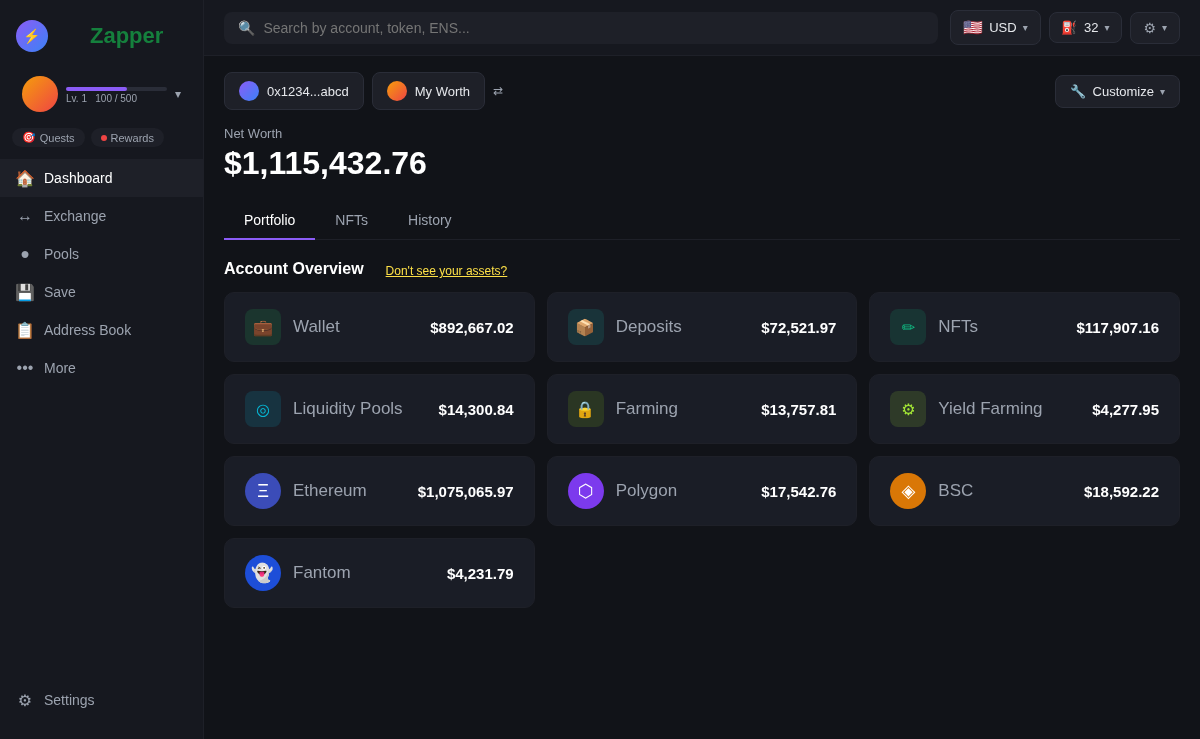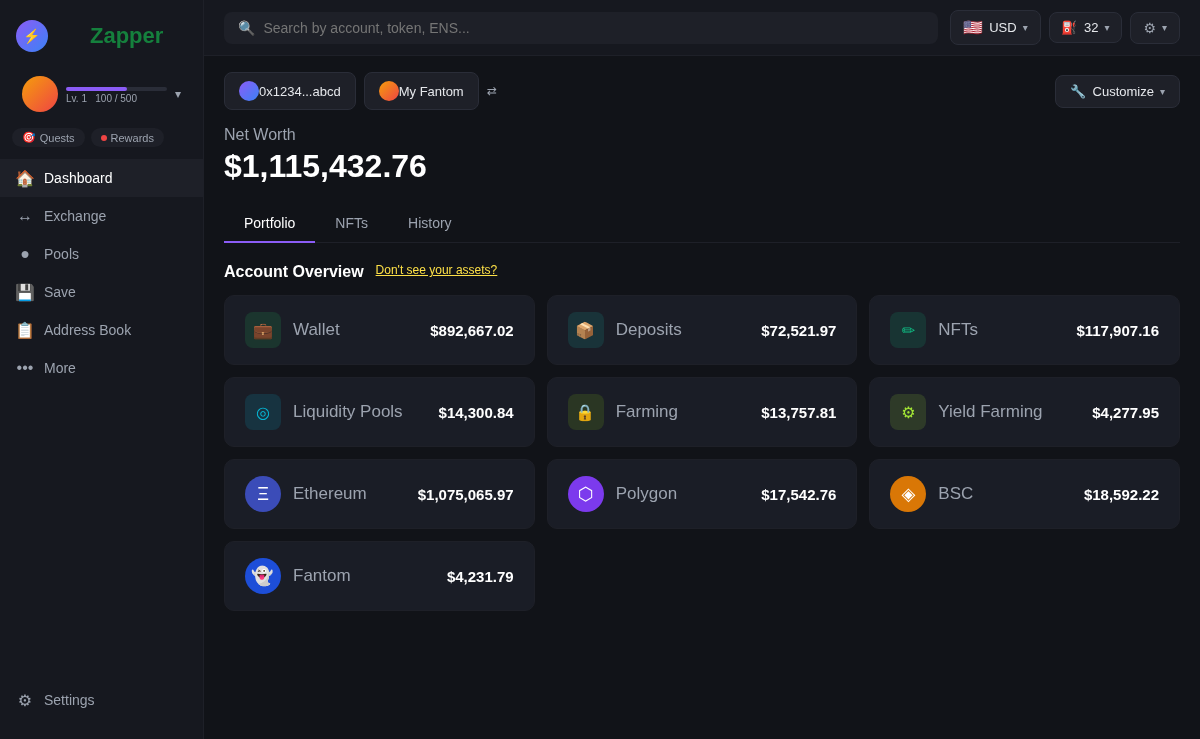--- a/index.html
+++ b/index.html
@@ -212,21 +212,21 @@
       margin-bottom: 16px;
     }
     .account-tabs {
       display: flex;
       align-items: center;
       gap: 8px;
     }
     .account-tab {
       display: flex;
       align-items: center;
-      gap: 0;
+      gap: 8px;
       background: #1e2028;
       border-radius: 8px;
       padding: 8px 14px;
       cursor: pointer;
       font-size: 13px;
       color: #e5e7eb;
       border: 1px solid #2a2d38;
     }
     .account-tab .tab-avatar {
       width: 20px;
@@ -249,21 +249,21 @@
       border-radius: 8px;
       padding: 8px 14px;
       font-size: 13px;
       color: #e5e7eb;
       cursor: pointer;
       border: 1px solid #2a2d38;
     }
 
     
     .net-worth-label {
-      font-size: 16px;
+      font-size: 13px;
       color: #9ca3af;
       margin-bottom: 4px;
     }
     .net-worth-value {
       font-size: 32px;
       font-weight: 700;
       color: #fff;
       margin-bottom: 20px;
     }
 
@@ -283,22 +283,22 @@
       margin-bottom: -1px;
     }
     .tab.active {
       color: #fff;
       border-bottom: 2px solid #8b5cf6;
     }
 
     
     .section-header {
       display: flex;
-      align-items: flex-start;
-      gap: 12px;
+      align-items: flex-end;
+      gap: 22px;
       margin-bottom: 14px;
     }
     .section-title {
       font-size: 16px;
       font-weight: 600;
       color: #fff;
     }
     .section-link {
       font-size: 12px;
       color: #fde047;
@@ -463,21 +463,21 @@
   <div class="content">
 
     <div class="account-bar">
       <div class="account-tabs">
         <div class="account-tab">
           <div class="tab-avatar"></div>
           <span>0x1234...abcd</span>
         </div>
         <div class="account-tab">
           <div class="tab-avatar2"></div>
-          <span>My Fantom</span>
+          <span>My Worth</span>
         </div>
         <span class="swap-icon">⇄</span>
       </div>
       <div class="customize-btn">
         <span>🔧</span>
         <span>Customize</span>
         <span style="font-size:10px;color:#9ca3af">▾</span>
       </div>
     </div>
 

